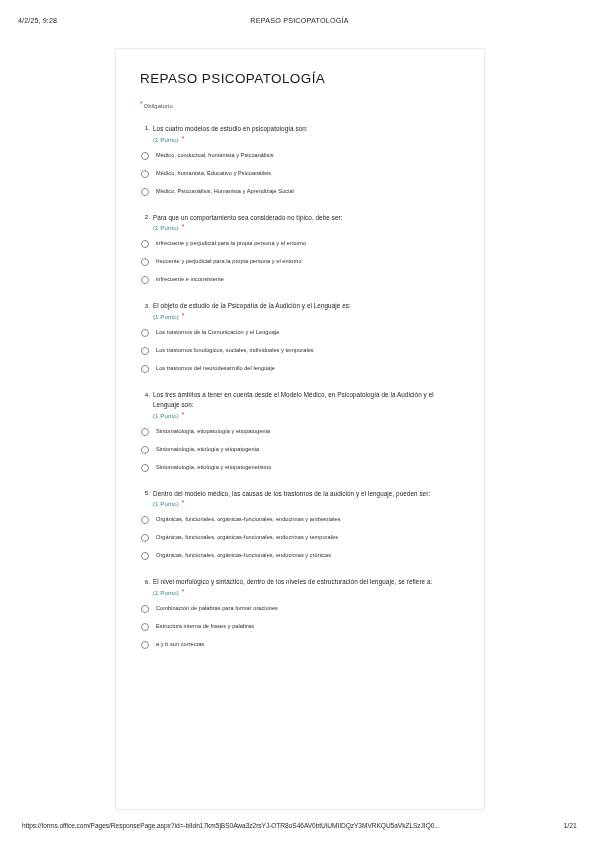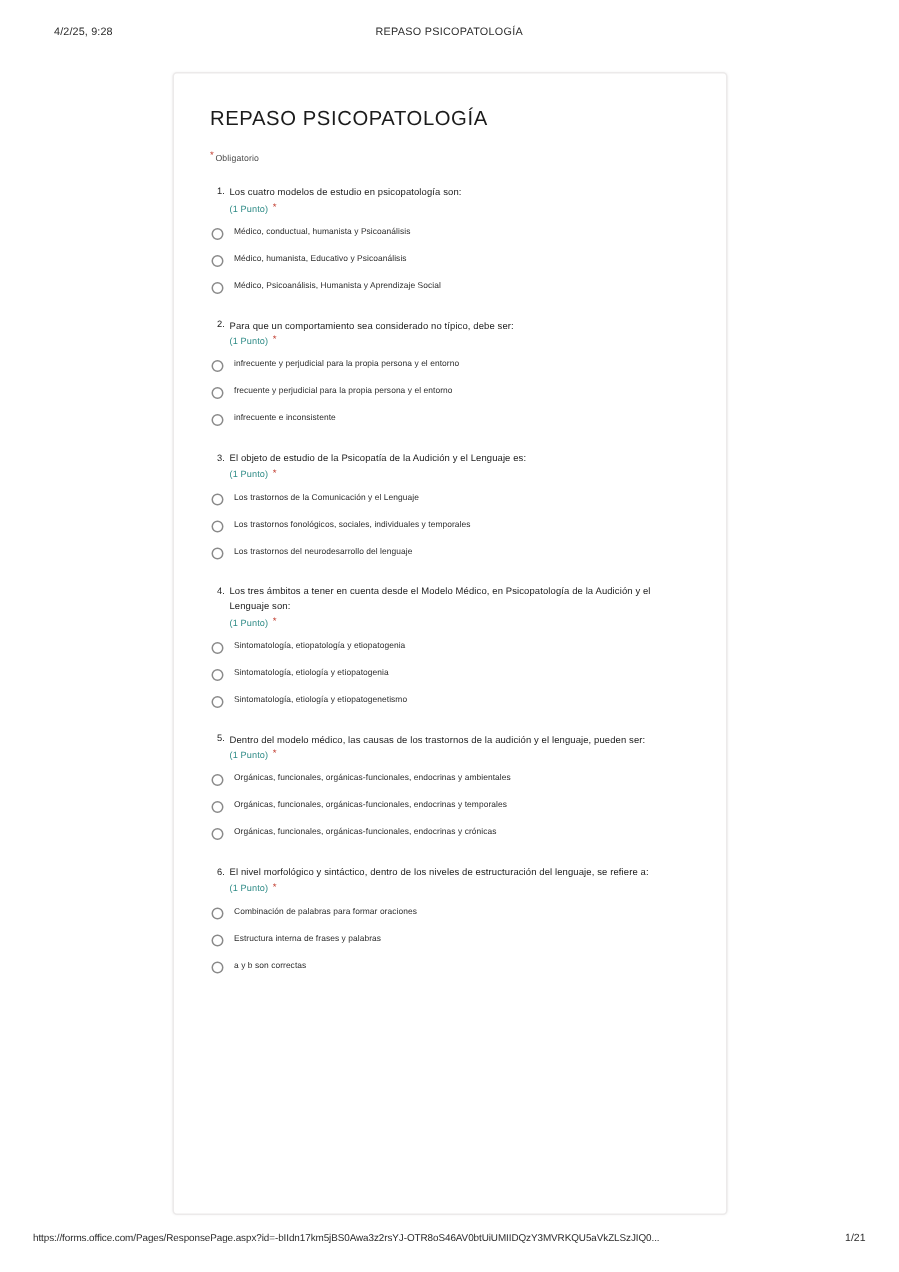--- a/index.html
+++ b/index.html
@@ -21,21 +21,21 @@
     position: absolute;
     top: 14px;
     left: 0;
     width: 599px;
     height: 12px;
     display: flex;
     align-items: center;
   }
   .print-header .ph-left {
     position: absolute;
-    left: 36px;
+    left: 18px;
     font-size: 7.2px;
     color: #2b2b2b;
     letter-spacing: 0.1px;
   }
   .print-header .ph-center {
     position: absolute;
     left: 0;
     width: 599px;
     text-align: center;
     font-size: 7.2px;

